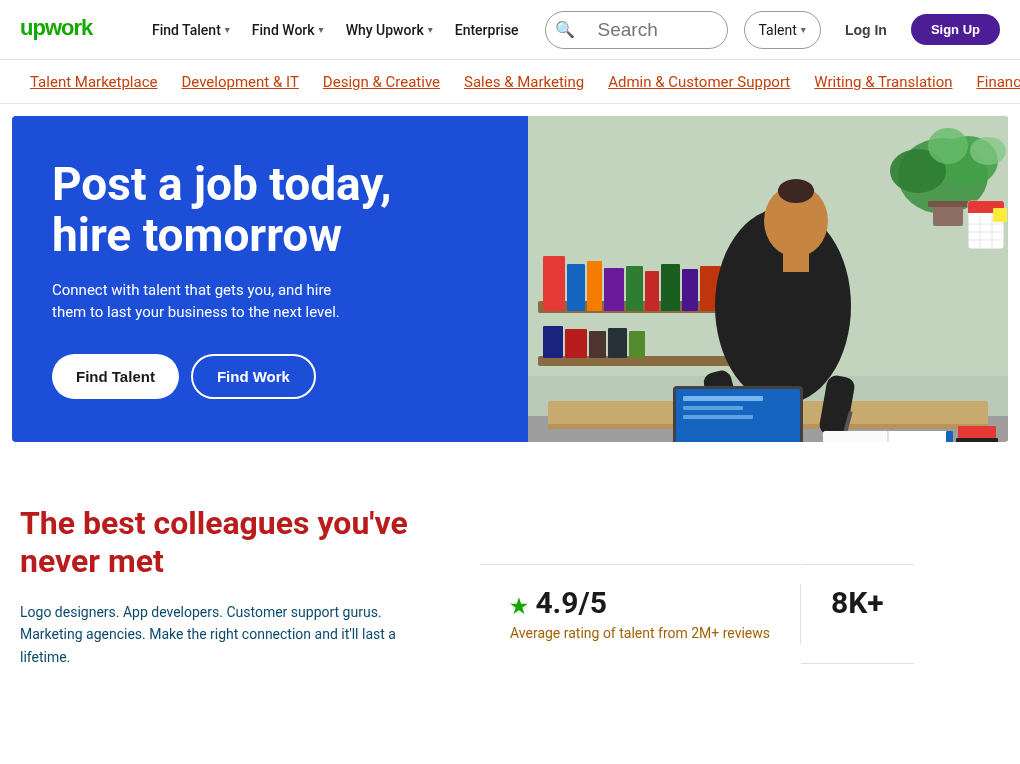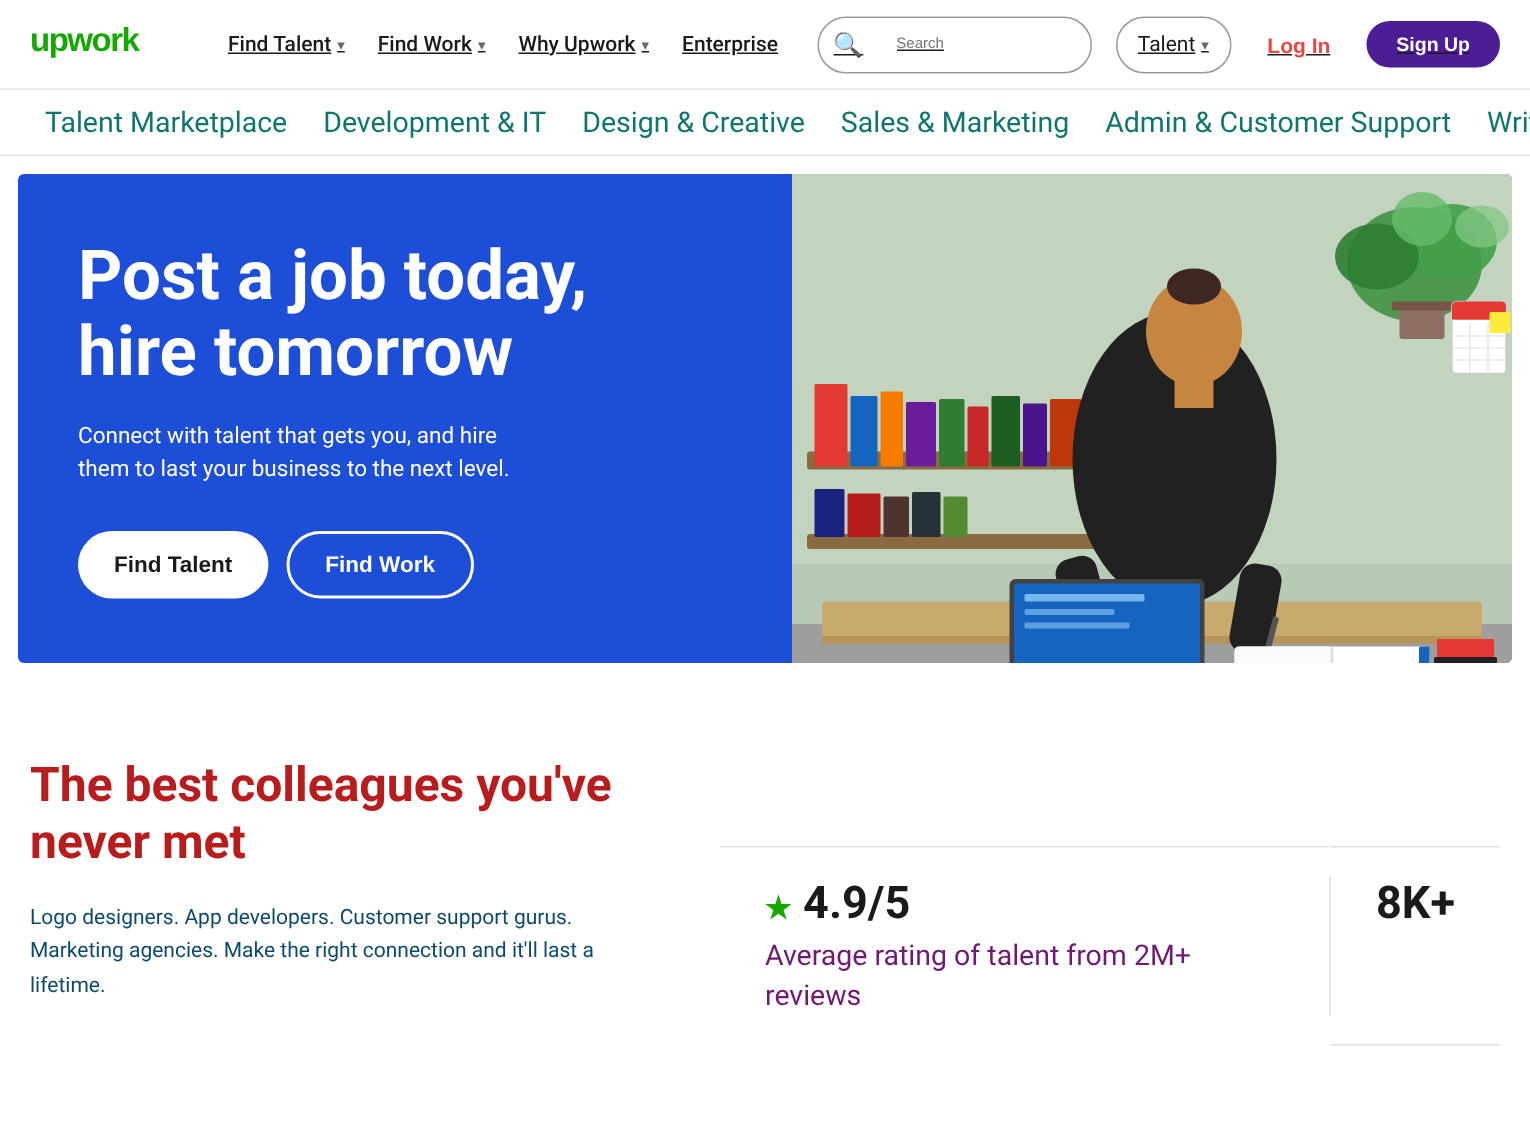--- a/index.html
+++ b/index.html
@@ -6,21 +6,20 @@
     body { font-family: -apple-system, BlinkMacSystemFont, 'Segoe UI', Roboto, sans-serif; color: #1a1a1a; background: #fff; width: 1020px; }
 
     
     .header {
       display: flex;
       align-items: center;
       padding: 0 20px;
       height: 60px;
       border-bottom: 1px solid #e5e5e5;
       gap: 8px;
-      text-decoration: underline;
     }
     .logo {
       display: flex;
       align-items: center;
       margin-right: 12px;
     }
     .logo-text {
       font-size: 26px;
       font-weight: 700;
       color: #14a800;
@@ -45,21 +44,21 @@
       align-items: center;
       border: 1.5px solid #999;
       border-radius: 999px;
       overflow: hidden;
       height: 38px;
     }
     .search-input {
       border: none;
       outline: none;
       padding: 0 12px;
-      font-size: 10px;
+      font-size: 19px;
       width: 190px;
       background: transparent;
     }
     .search-icon-wrap {
       padding: 0 10px;
       color: #666;
       font-size: 16px;
     }
     .talent-dropdown {
       display: flex;
@@ -71,21 +70,21 @@
       border-radius: 999px;
       font-size: 14px;
       cursor: pointer;
       white-space: nowrap;
       margin-left: 8px;
     }
     .login-btn {
       padding: 8px 16px;
       font-size: 14px;
       font-weight: 600;
-      color: #ef4444;
+      color: #404040;
       background: transparent;
       border: none;
       cursor: pointer;
       border-radius: 4px;
       white-space: nowrap;
     }
     .signup-btn {
       padding: 8px 20px;
       font-size: 13px;
       font-weight: 600;
@@ -102,25 +101,26 @@
       display: flex;
       align-items: center;
       padding: 0 20px;
       height: 44px;
       border-bottom: 1px solid #e5e5e5;
       gap: 4px;
       overflow: hidden;
     }
     .sub-nav-item {
       padding: 4px 10px;
-      font-size: 19px;
-      color: #0f766e;
+      font-size: 15px;
+      color: #c2410c;
       cursor: pointer;
       white-space: nowrap;
       border-radius: 4px;
+      text-decoration: underline;
     }
 
     
     .hero {
       margin: 12px 12px;
       background: #1d4ed8;
       border-radius: 4px;
       height: 326px;
       display: flex;
       align-items: stretch;
@@ -209,22 +209,22 @@
       border-top: 1px solid #e0e0e0;
     }
     .stat-block:last-child { border-bottom: 1px solid #e0e0e0; }
     .stat-number {
       font-size: 30px;
       font-weight: 700;
       color: #1a1a1a;
       margin-bottom: 4px;
     }
     .stat-label {
-      font-size: 19px;
-      color: #701a75;
+      font-size: 14px;
+      color: #a16207;
       line-height: 1.4;
     }
     .stat-star {
       color: #14a800;
       font-size: 20px;
       display: inline;
     }
     .stats-row {
       display: flex;
       gap: 0;

